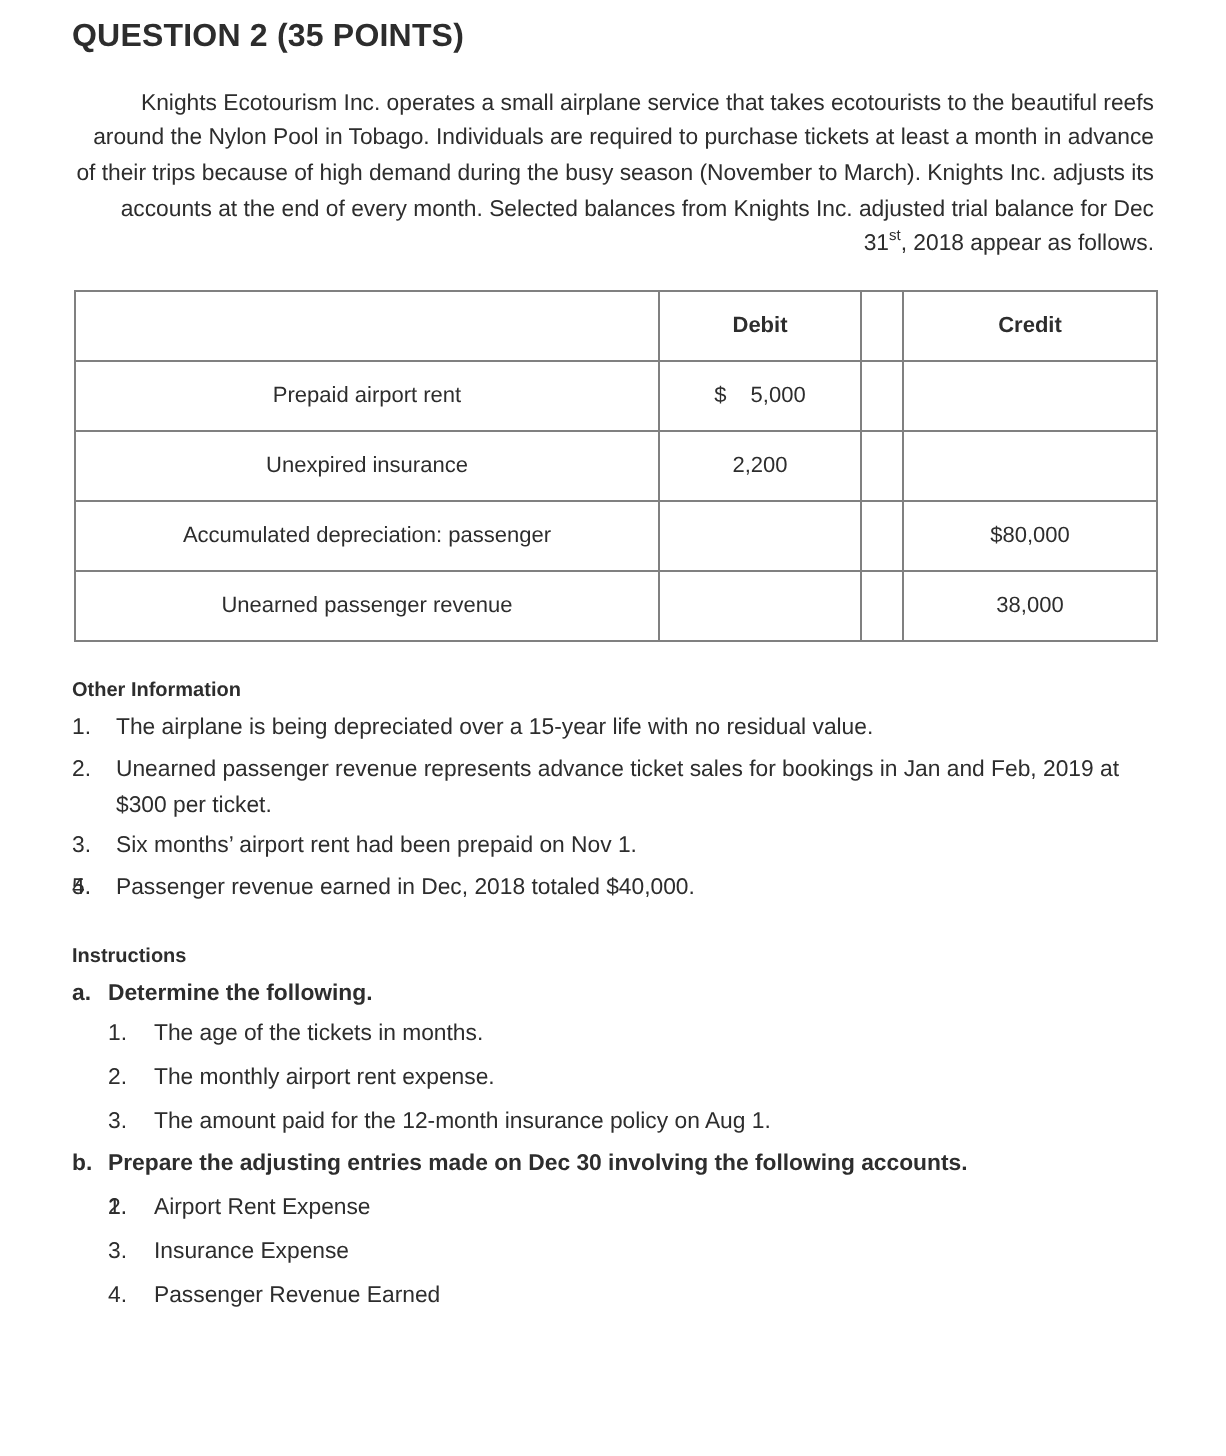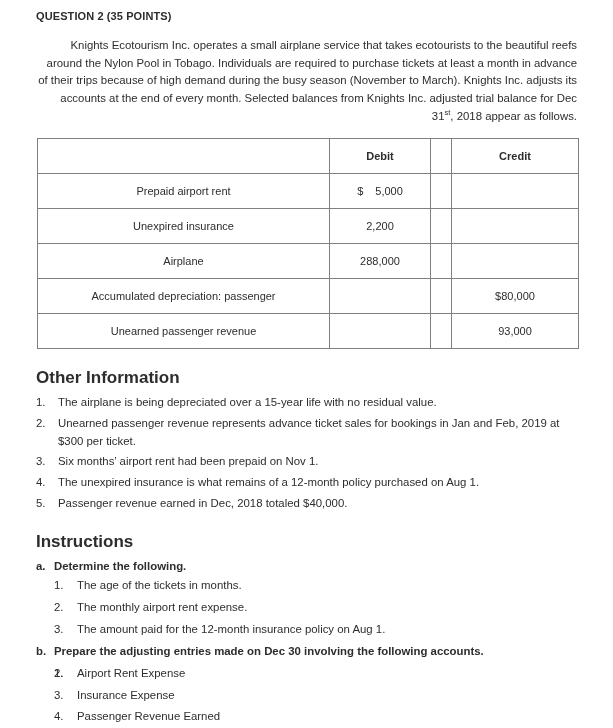--- a/index.html
+++ b/index.html
@@ -18,21 +18,21 @@
     position: relative;
     width: 613px;
     height: 728px;
     padding: 0;
     box-sizing: border-box;
   }
   .content {
     padding: 9px 36px 0 36px;
   }
   .q-title {
-    font-size: 11px;
+    font-size: 16px;
     font-weight: bold;
     letter-spacing: 0.1px;
     margin: 0 0 14px 0;
     line-height: 1.3;
   }
   .intro {
     font-size: 11.4px;
     line-height: 17.6px;
     margin: 0 0 13px 0;
     text-align: right;
@@ -67,21 +67,21 @@
   col.c-debit   { width: 101px; }
   col.c-gap     { width: 21px; }
   col.c-credit  { width: 127px; }
   .cell-money .amt-sym {
     display: inline-block;
     margin-right: 12px;
   }
 
   
   .sec-head {
-    font-size: 17px;
+    font-size: 10px;
     font-weight: bold;
     margin: 18px 0 4px 0;
     line-height: 1.35;
   }
   .sec-head.instructions {
   }
 
   ol.num-list {
     list-style: none;
     margin: 0;
@@ -180,46 +180,40 @@
           <td></td>
           <td></td>
         </tr>
         <tr>
           <td>Unexpired insurance</td>
           <td class="cell-money"><span>2,200</span></td>
           <td></td>
           <td></td>
         </tr>
         <tr>
-          <td>Airplane</td>
-          <td class="cell-money"><span>288,000</span></td>
-          <td></td>
-          <td></td>
-        </tr>
-        <tr>
           <td>Accumulated depreciation: passenger</td>
           <td class="cell-money"></td>
           <td></td>
           <td>$80,000</td>
         </tr>
         <tr>
           <td>Unearned passenger revenue</td>
           <td class="cell-money"></td>
           <td></td>
-          <td>93,000</td>
+          <td>38,000</td>
         </tr>
       </tbody>
     </table>
 
     <div class="sec-head">Other Information</div>
     <ol class="num-list">
       <li><span class="marker">1.</span><span>The airplane is being depreciated over a 15-year life with no residual value.</span></li>
       <li><span class="marker">2.</span><span>Unearned passenger revenue represents advance ticket sales for bookings in Jan and Feb, 2019 at $300 per ticket.</span></li>
       <li><span class="marker">3.</span><span>Six months’ airport rent had been prepaid on Nov 1.</span></li>
-      <li><span class="marker">4.</span><span>The unexpired insurance is what remains of a 12-month policy purchased on Aug 1.</span></li>
+      <li><span class="marker">4.</span></li>
       <li><span class="marker">5.</span><span>Passenger revenue earned in Dec, 2018 totaled $40,000.</span></li>
     </ol>
 
     <div class="sec-head instructions">Instructions</div>
 
     <ol class="alpha-list">
       <li>
         <span class="marker">a.</span><span>Determine the following.</span>
         <ol class="sub-list">
           <li><span class="marker">1.</span><span>The age of the tickets in months.</span></li>

